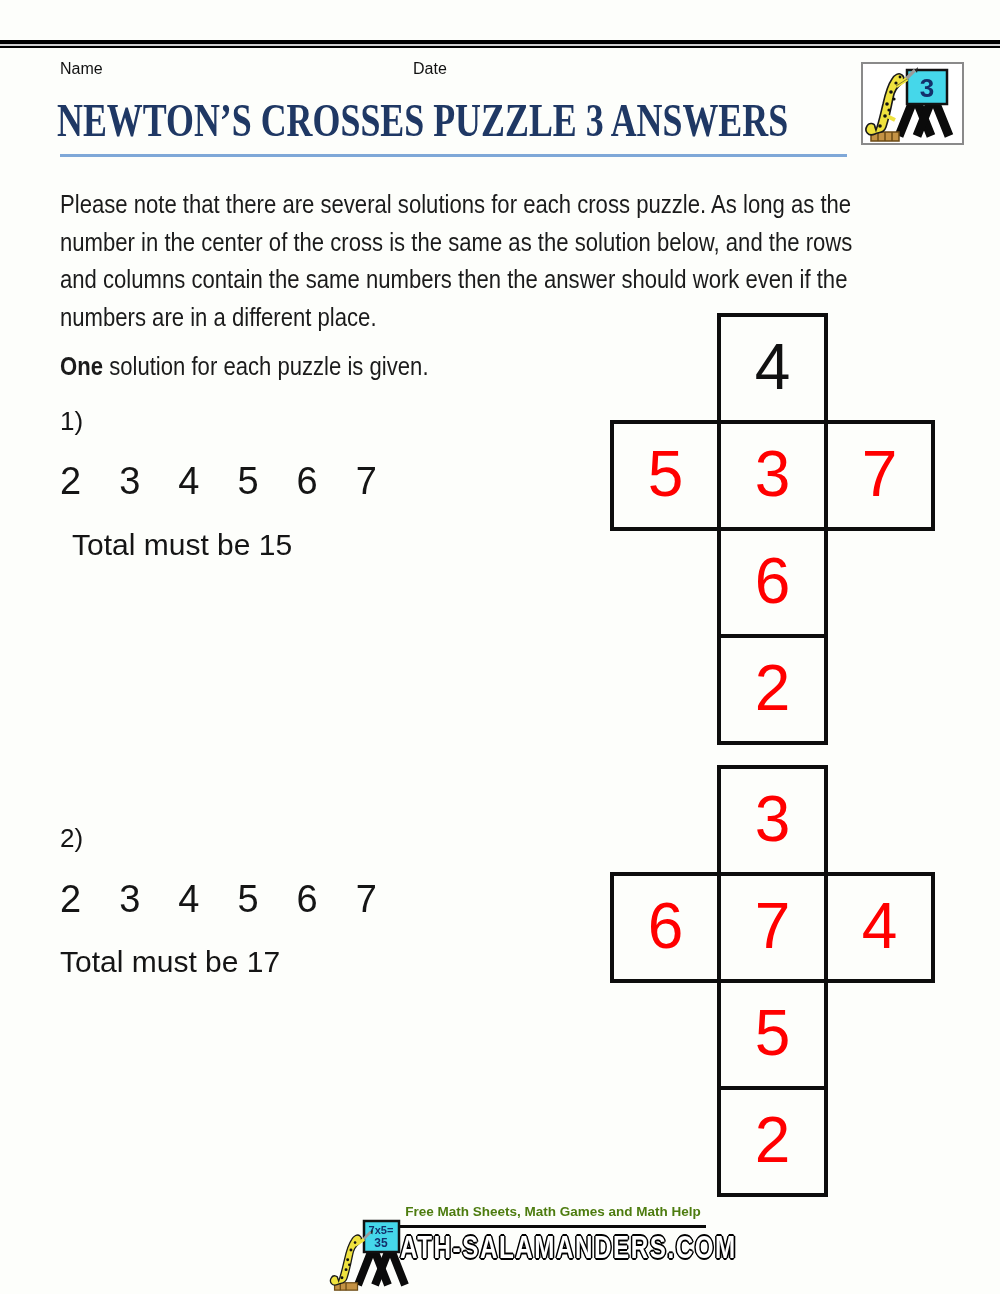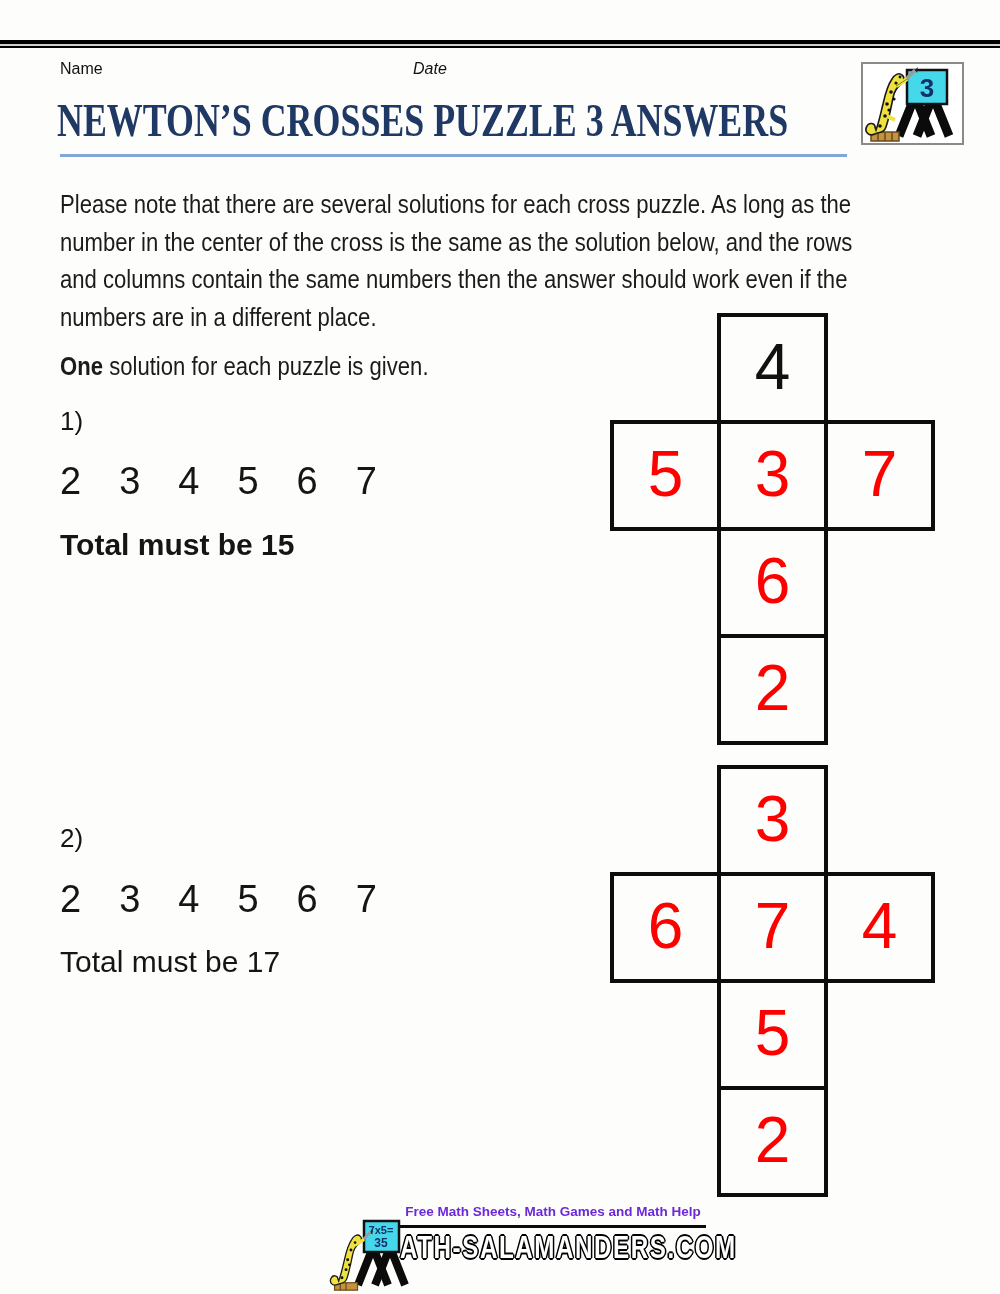--- a/index.html
+++ b/index.html
@@ -57,37 +57,37 @@
     position:absolute;width:111px;height:111px;
     border:4px solid #0d0d0d;box-sizing:border-box;
     display:flex;align-items:center;justify-content:center;
     padding-bottom:4px;
   }
   .num{font-size:64px;color:#FF0000;line-height:1;}
   .num.black{color:#111;}
 
   
   .footer-col{left:400px;top:1204px;width:306px;}
-  .footer-tagline{font-size:13.5px;font-weight:bold;text-align:center;color:#6d28d9;}
+  .footer-tagline{font-size:13.5px;font-weight:bold;text-align:center;color:#4d7c0f;}
   .footer-rule{margin-top:6px;height:3px;background:#0a0a0a;}
   .footer-site{
     margin-top:2px;font-size:31px;font-weight:bold;letter-spacing:2px;
     white-space:nowrap;color:#fff;
     transform:scaleX(0.78);transform-origin:0 0;
     text-shadow:-2px 0 0 #000,2px 0 0 #000,0 -2px 0 #000,0 2px 0 #000,
       -1px -1px 0 #000,1px -1px 0 #000,-1px 1px 0 #000,1px 1px 0 #000;
   }
 </style>
 </head>
 <body>
 
 <div class="abs top-bar"></div>
 
 <div class="abs field-label" style="left:60px;top:60px;">Name</div>
-<div class="abs field-label" style="left:413px;top:60px;font-style:italic;">Date</div>
+<div class="abs field-label" style="left:413px;top:60px;">Date</div>
 
 <div class="abs logo-box">
   <svg width="99" height="79" viewBox="0 0 99 79">
 
     <path d="M36,72 L52,32 L68,72" fill="none" stroke="#0b0b0b" stroke-width="9"></path>
     <path d="M54,72 L70,32 L86,72" fill="none" stroke="#0b0b0b" stroke-width="9"></path>
 
     <rect x="44" y="6" width="40" height="34" fill="#45D7EA" stroke="#111" stroke-width="2.5"></rect>
     <text x="64" y="33" font-size="26" font-weight="bold" text-anchor="middle" fill="#13306b" font-family="Liberation Sans, sans-serif">3</text>
 
@@ -129,21 +129,21 @@
 
 <div class="abs puzzle-label" style="left:60px;top:406px;">1)</div>
 <div class="abs numbers-row" style="left:60px;top:460px;">
   <span>2</span>
   <span>3</span>
   <span>4</span>
   <span>5</span>
   <span>6</span>
   <span>7</span>
 </div>
-<div class="abs total-text" style="left:60px;top:528px;font-weight:bold;">Total must be 15</div>
+<div class="abs total-text" style="left:72px;top:528px;">Total must be 15</div>
 
 <div class="cross" style="left:610px;top:313px;">
   <div class="cell" style="left:107px;top:0;">
       <span class="num black">4</span>
     </div>
   <div class="cell" style="left:0;top:107px;">
       <span class="num">5</span>
     </div>
   <div class="cell" style="left:107px;top:107px;">
       <span class="num">3</span>

